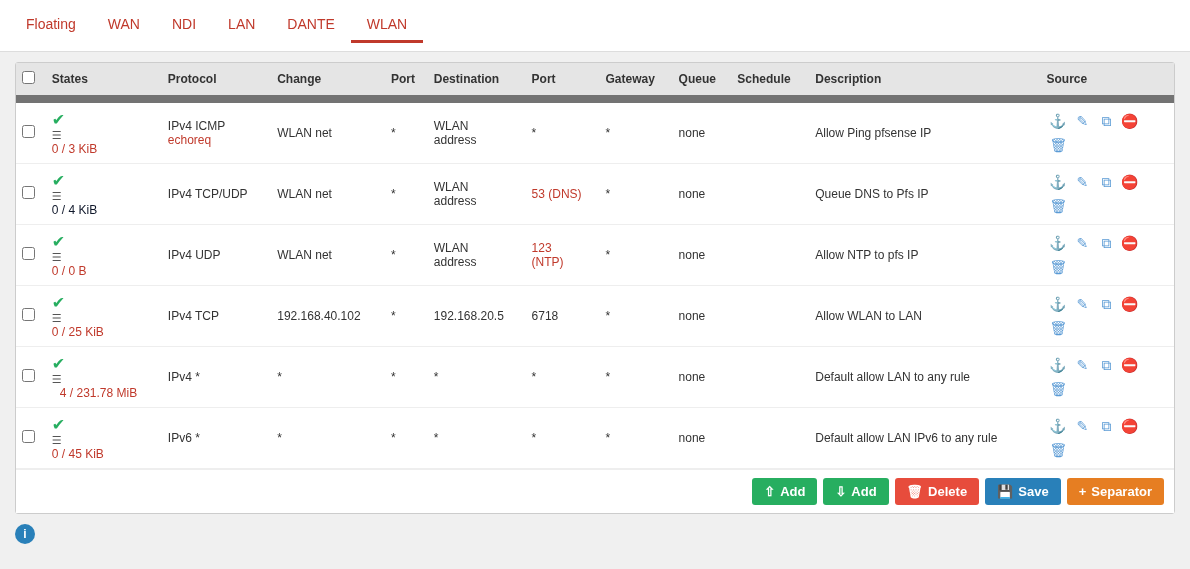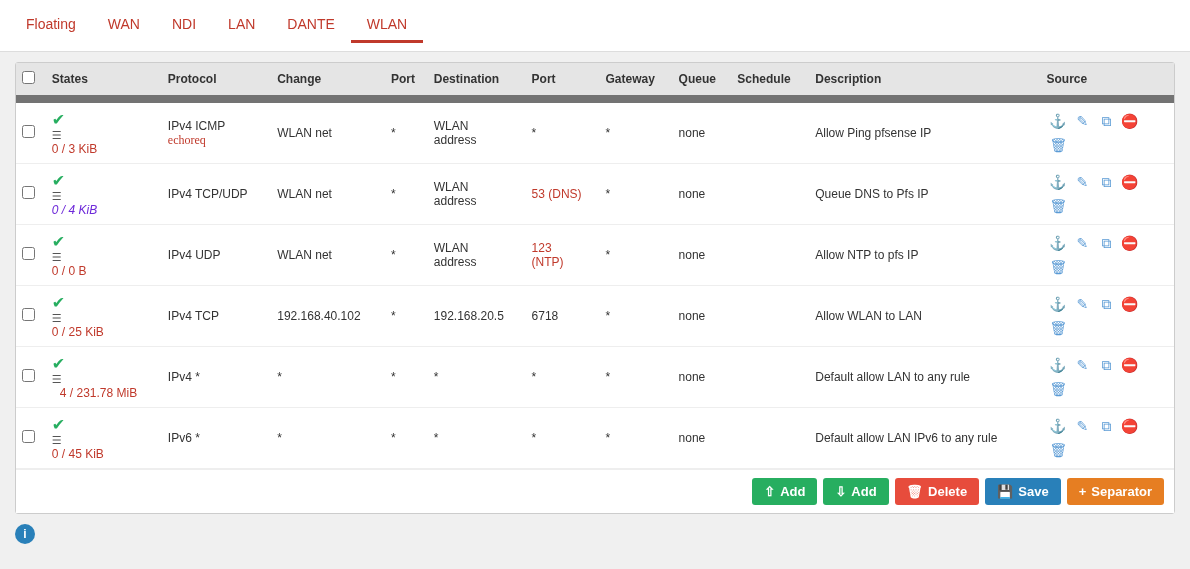--- a/index.html
+++ b/index.html
@@ -21,21 +21,21 @@
     thead tr { background: #e5e5e5; border-bottom: 8px solid #737373; }
     thead th { padding: 8px 6px; text-align: left; font-weight: bold; font-size: 12px; color: #333; white-space: nowrap; }
     tbody tr { border-bottom: 1px solid #eee; }
     tbody td { padding: 6px 6px; vertical-align: middle; font-size: 12px; }
 
     
     input[type="checkbox"] { cursor: pointer; }
 
     
     a.state-link { color: #c0392b; text-decoration: none; }
-    a.proto-link { color: #c0392b; text-decoration: none; font-family: Liberation Serif, serif; }
+    a.proto-link { color: #c0392b; text-decoration: none; }
 
     
     .actions-cell { white-space: nowrap; }
     .action-icon { display: inline-flex; align-items: center; justify-content: center; width: 22px; height: 22px; margin: 1px; cursor: pointer; border-radius: 2px; }
     .action-icon.anchor { color: #5b9bd5; font-size: 14px; }
     .action-icon.edit { color: #5b9bd5; font-size: 14px; }
     .action-icon.copy { color: #5b9bd5; font-size: 14px; }
     .action-icon.disable { color: #5b9bd5; font-size: 14px; }
     .action-icon.trash { color: #5b9bd5; font-size: 14px; }
 
@@ -113,21 +113,21 @@
     </div>
   </td>
           </tr>
           <tr>
             <td><input type="checkbox" style=""></td>
             <td>
     <div style="display:flex;flex-direction:column;align-items:flex-start;">
       <span style="color:#27ae60;font-size:16px;">✔</span>
       <span style="color:#555;font-size:11px;">☰</span>
     </div>
-    <a href="#" class="state-link" style="color:#6d28d9;text-decoration:none;font-style:italic;">0 / 4 KiB</a>
+    <a href="#" class="state-link" style="color:#0f172a;text-decoration:none;">0 / 4 KiB</a>
   </td>
             <td><span>IPv4 TCP/UDP</span></td>
             <td><span>WLAN net</span></td>
             <td><span>*</span></td>
             <td><span>WLAN<br>address</span></td>
             <td><span style="color:#c0392b;">53 (DNS)</span></td>
             <td><span>*</span></td>
             <td><span>none</span></td>
             <td><span></span></td>
             <td><span>Queue DNS to Pfs IP</span></td>

